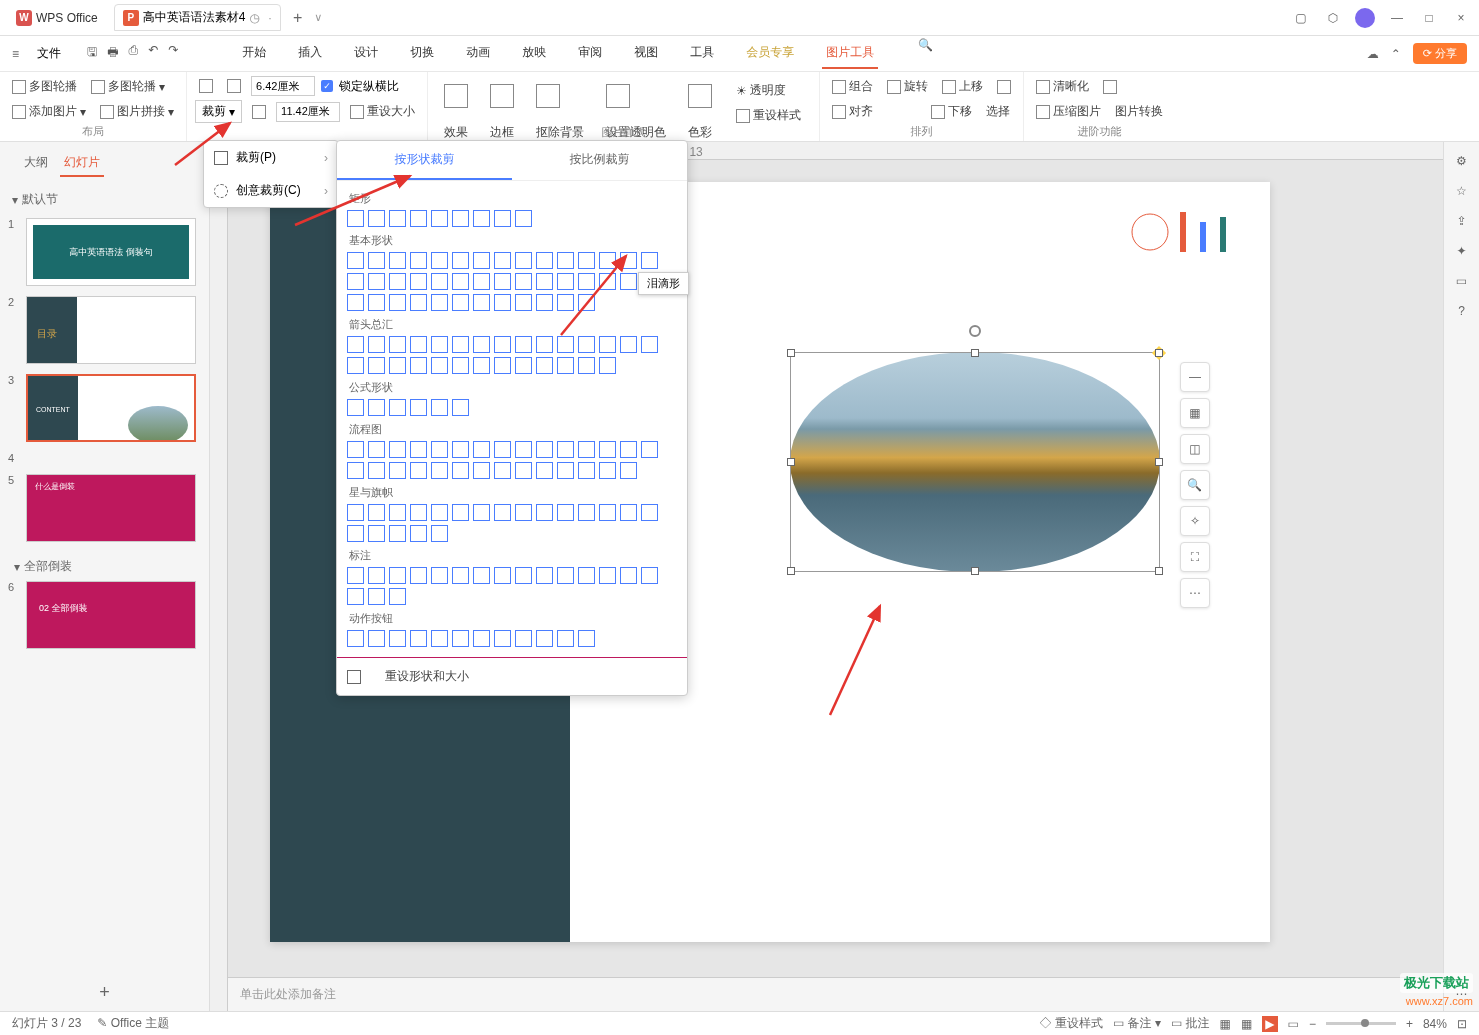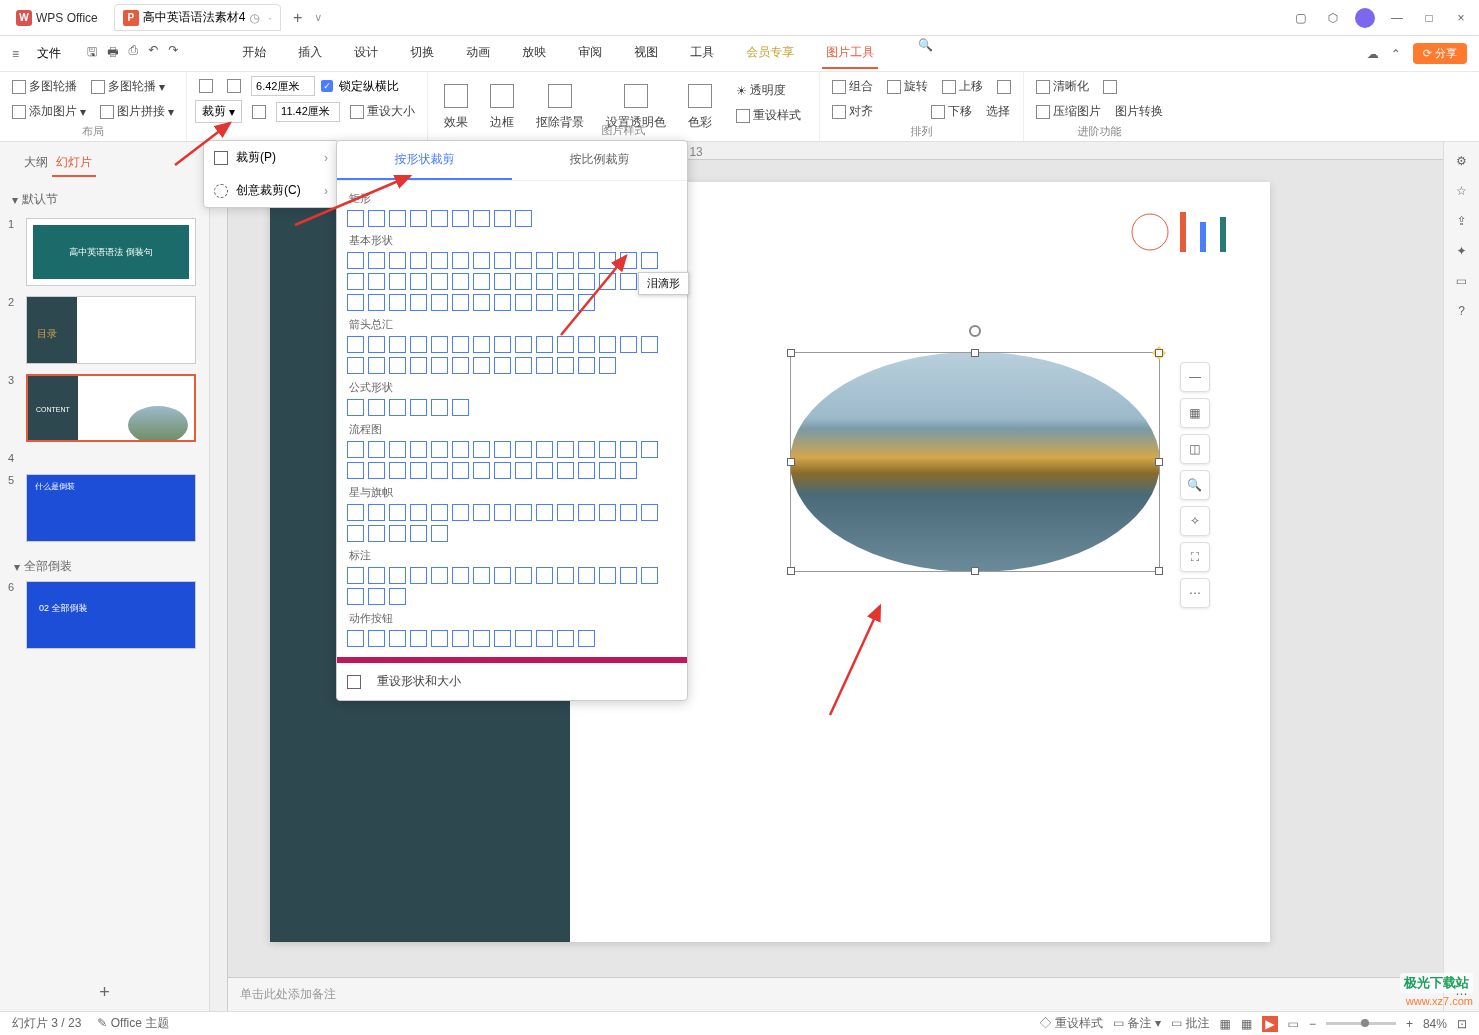--- a/index.html
+++ b/index.html
@@ -28,35 +28,35 @@
 .ribbon{height:70px;background:#fff;display:flex;align-items:stretch;border-bottom:1px solid #e0e0e0}
 .ribbon-group{display:flex;flex-direction:column;padding:4px 8px;border-right:1px solid #eee}
 .ribbon-rows{display:flex;flex-direction:column;gap:4px;flex:1}
 .ribbon-row{display:flex;align-items:center;gap:6px}
 .ribbon-btn{display:flex;align-items:center;gap:3px;padding:2px 4px;color:#444;cursor:pointer}
 .ribbon-btn .ic{width:14px;height:14px;border:1px solid #888;display:inline-block}
 .ribbon-label{text-align:center;color:#888;font-size:11px;padding-top:2px}
 .dim-input{width:64px;height:20px;border:1px solid #ccc;padding:0 4px;font-size:11px;background:#fff}
 .crop-btn{border:1px solid #ccc;padding:2px 6px;display:flex;align-items:center;gap:3px}
 .checkbox{width:12px;height:12px;background:#4a7dff;border-radius:2px;display:inline-flex;align-items:center;justify-content:center;color:#fff;font-size:9px}
-.ribbon-big{display:flex;flex-direction:column;align-items:center;padding:4px 8px;color:#444;gap:6px}
+.ribbon-big{display:flex;flex-direction:column;padding:4px 8px;color:#444;gap:16px}
 .ribbon-big .bic{width:24px;height:24px;border:1px solid #888}
 .main{display:flex;height:calc(100% - 36px - 36px - 70px - 24px);position:relative}
 .sidebar{width:210px;background:#f5f5f5;border-right:1px solid #ddd;display:flex;flex-direction:column}
-.side-tabs{display:flex;gap:0;padding:8px 20px}
+.side-tabs{display:flex;gap:8px;padding:8px 20px}
 .side-tab{color:#666;padding:4px;cursor:pointer}
 .side-tab.active{color:#e55b3c;border-bottom:2px solid #e55b3c}
 .section-hdr{padding:6px 12px;color:#666;display:flex;align-items:center;gap:4px}
 .slides{flex:1;overflow:auto;padding:4px 8px}
 .slide-thumb{display:flex;gap:6px;margin-bottom:10px}
 .slide-num{width:12px;color:#666;font-size:11px}
 .thumb{width:170px;height:68px;background:#fff;border:1px solid #ccc;position:relative;overflow:hidden}
 .thumb.selected{border:2px solid #e55b3c}
 .thumb-dark{background:#2e4850}
-.thumb-teal{background:#1d4ed8}
+.thumb-teal{background:#be185d}
 .add-slide{text-align:center;padding:8px;color:#666;font-size:18px}
 .canvas-area{flex:1;background:#e6e6e6;position:relative;overflow:hidden}
 .ruler-h{height:18px;background:#f0f0f0;border-bottom:1px solid #ccc;margin-left:18px}
 .ruler-v{width:18px;background:#f0f0f0;border-right:1px solid #ccc;position:absolute;left:0;top:18px;bottom:0}
 .canvas{position:absolute;left:60px;top:40px;width:1000px;height:760px;background:#fff;box-shadow:0 2px 8px rgba(0,0,0,.15)}
 .canvas-sidebar{position:absolute;left:0;top:0;width:300px;height:100%;background:#2e4850}
 .canvas-content{position:absolute;left:320px;top:40px;right:20px}
 .canvas-illust{position:absolute;right:20px;top:20px;width:140px;height:60px}
 .sel-image{position:absolute;left:520px;top:170px;width:370px;height:220px}
 .sel-box{position:absolute;inset:0;border:1px solid #999}
@@ -76,21 +76,21 @@
 .crop-item .arr{margin-left:auto;color:#999}
 
 .shape-panel{position:absolute;left:336px;top:140px;width:352px;background:#fff;border:1px solid #ccc;border-radius:4px;box-shadow:0 2px 12px rgba(0,0,0,.2);z-index:60}
 .shape-tabs{display:flex;border-bottom:1px solid #eee}
 .shape-tab{flex:1;text-align:center;padding:10px;cursor:pointer;color:#666}
 .shape-tab.active{color:#4a7dff;border-bottom:2px solid #4a7dff}
 .shape-body{max-height:480px;overflow:auto;padding:4px 10px 10px}
 .shape-cat{color:#666;padding:6px 2px 4px;font-size:11px}
 .shape-grid{display:flex;flex-wrap:wrap;gap:4px}
 .shape-cell{width:17px;height:17px;border:1px solid #4a7dff;display:inline-block;cursor:pointer}
-.shape-reset{display:flex;align-items:center;gap:16px;padding:10px;border-top:6px solid #be185d;color:#444}
+.shape-reset{display:flex;align-items:center;gap:24px;padding:10px;border-top:1px solid #be185d;color:#444}
 .tooltip{position:absolute;left:638px;top:272px;background:#fff;border:1px solid #ccc;padding:3px 8px;font-size:11px;box-shadow:0 1px 4px rgba(0,0,0,.2);z-index:70}
 
 .arrow{position:absolute;z-index:80;pointer-events:none}
 .content-line{color:#333;font-size:20px;margin:18px 0}
 .watermark{position:absolute;right:6px;bottom:28px;display:flex;flex-direction:column;align-items:flex-end;gap:2px;z-index:200}
 .wm1{font-size:13px;color:#1aa05a;font-weight:bold;background:rgba(255,255,255,.7);padding:1px 4px;border-radius:3px}
 .wm2{font-size:11px;color:#ff7a2e}
 .ruler-marks{display:flex;height:100%;align-items:flex-end;padding:0 2px;color:#888;font-size:9px;gap:30px}
 </style>
 </head>

